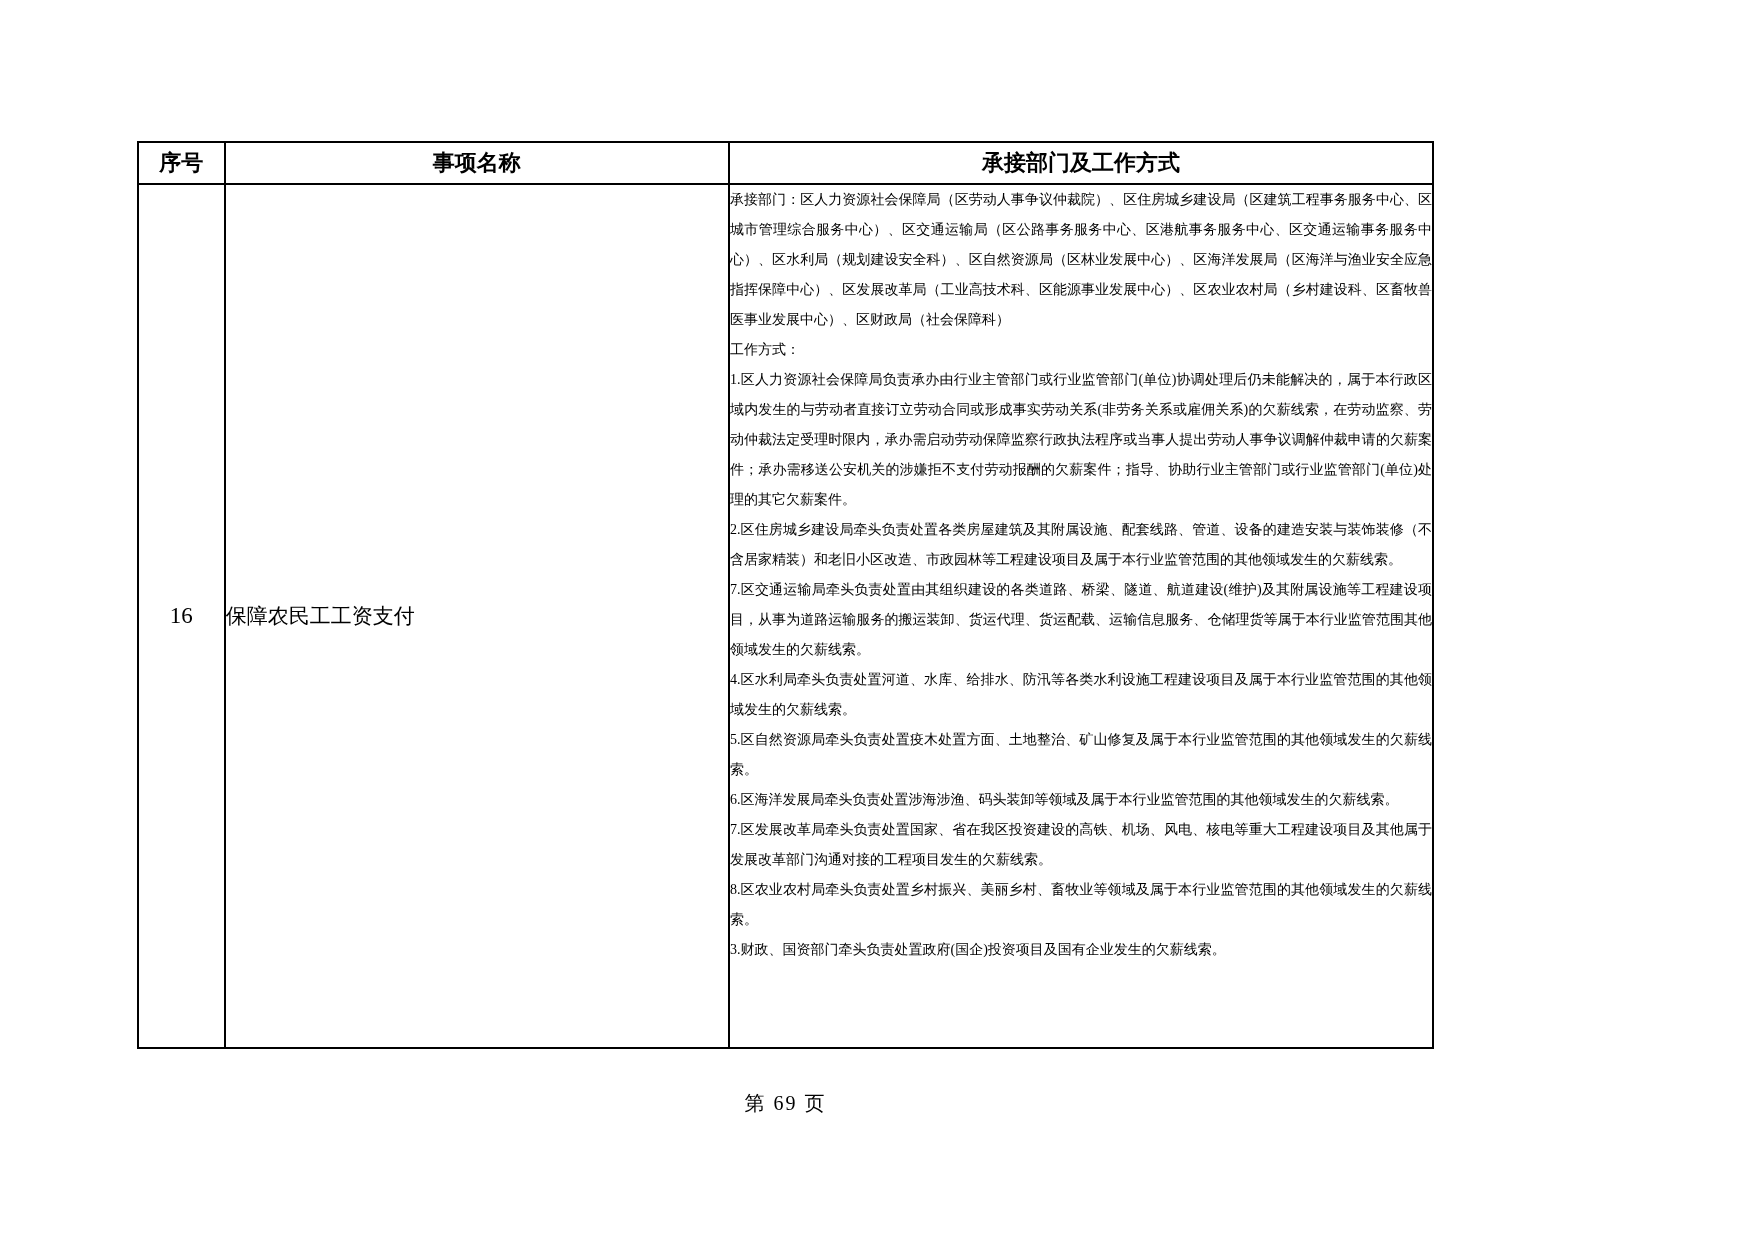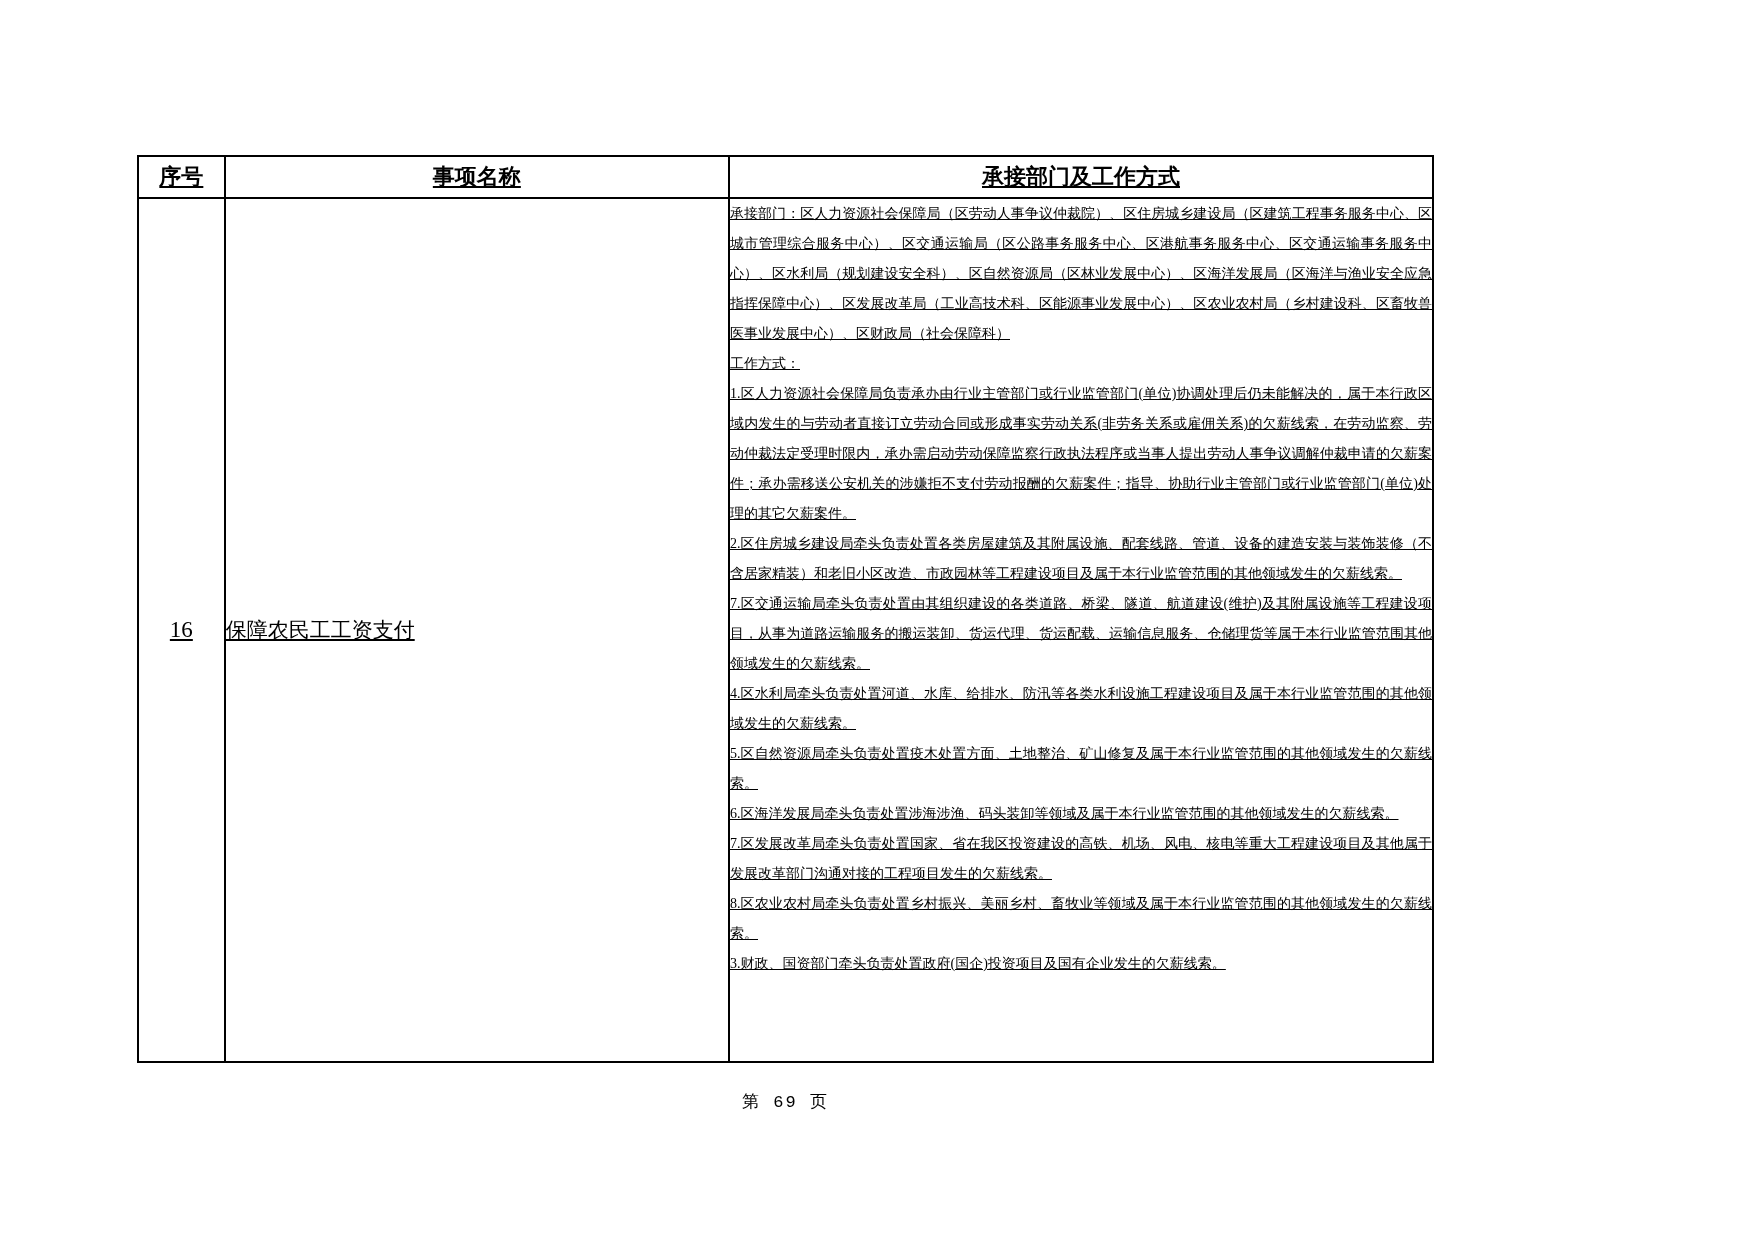--- a/index.html
+++ b/index.html
@@ -12,25 +12,24 @@
     position: relative;
     width: 1754px;
     height: 1240px;
     background: #ffffff;
     font-family: "Liberation Serif", "DejaVu Serif", serif;
     overflow: hidden;
   }
   table.doc-table {
     position: absolute;
     left: 137px;
-    top: 155px;
+    top: 141px;
     width: 1297px;
     border-collapse: collapse;
     table-layout: fixed;
-    text-decoration: underline;
   }
   table.doc-table td, table.doc-table th {
     border: 2px solid #000000;
     padding: 0;
     overflow: hidden;
   }
   .col-num   { width: 76px;  }
   .col-name  { width: 442px; }
   .col-detail{ width: 617px; }
   th.header-cell {
@@ -66,23 +65,23 @@
     text-align: justify;
     text-justify: inter-ideograph;
   }
   .body-row { height: 864px; }
   .page-footer {
     position: absolute;
     left: 137px;
     top: 1090px;
     width: 1297px;
     text-align: center;
-    font-size: 17px;
+    font-size: 20px;
     letter-spacing: 2px;
-    font-family: Liberation Mono, monospace;
+    font-family: Liberation Serif, serif;
   }
 </style>
 </head>
 <body>
 
 <div class="page">
 
   <table class="doc-table">
     <colgroup>
       <col class="col-num">

